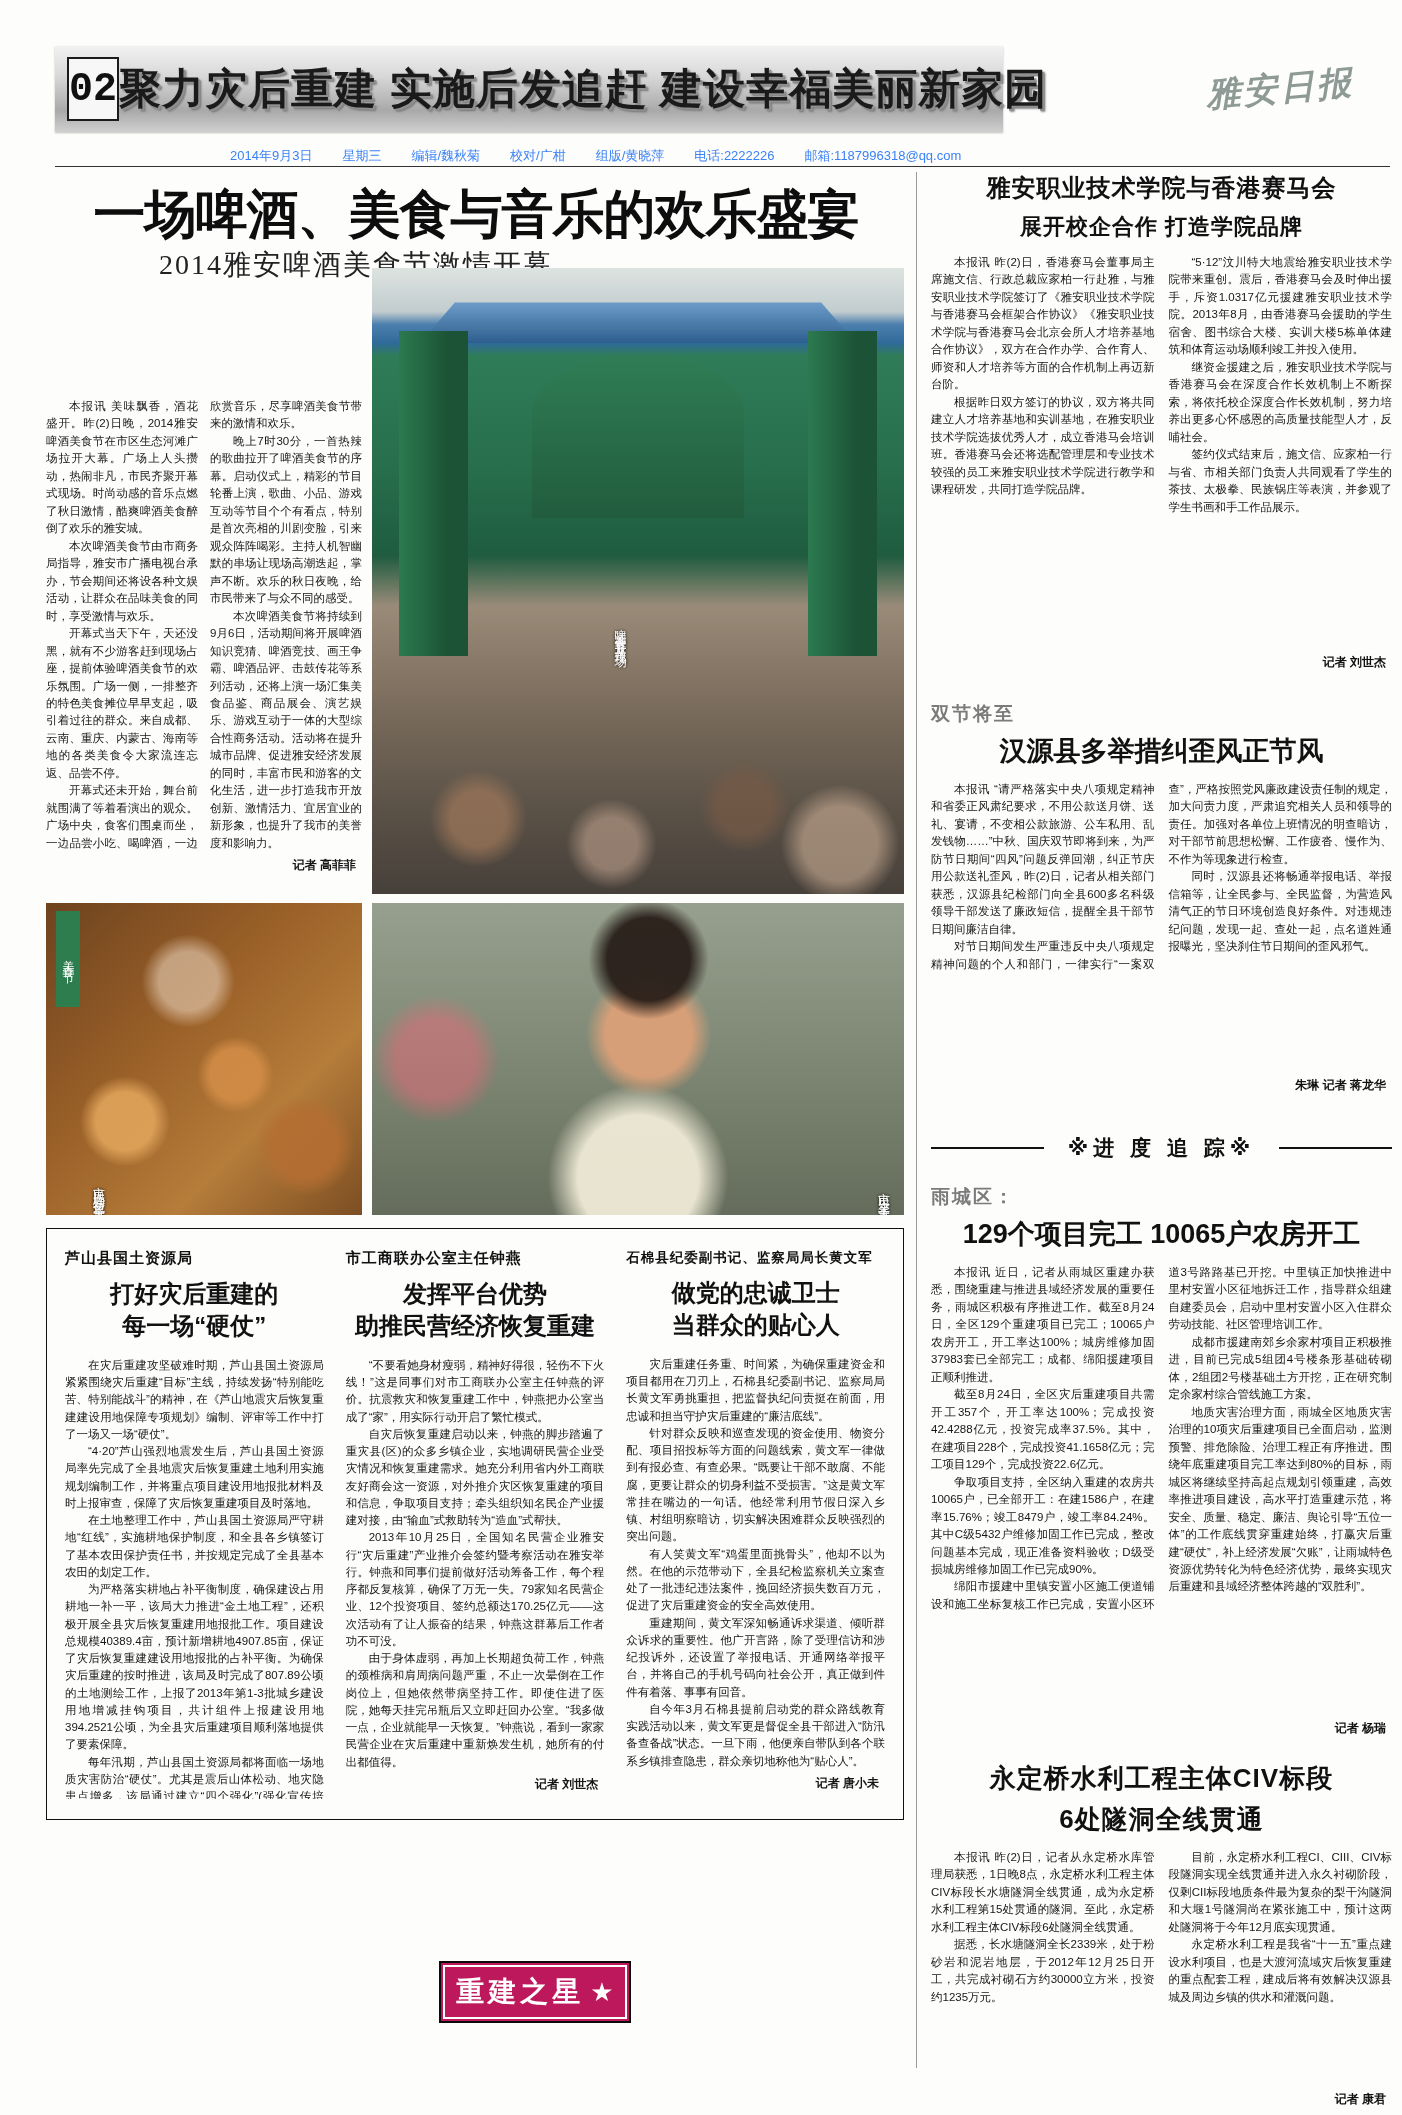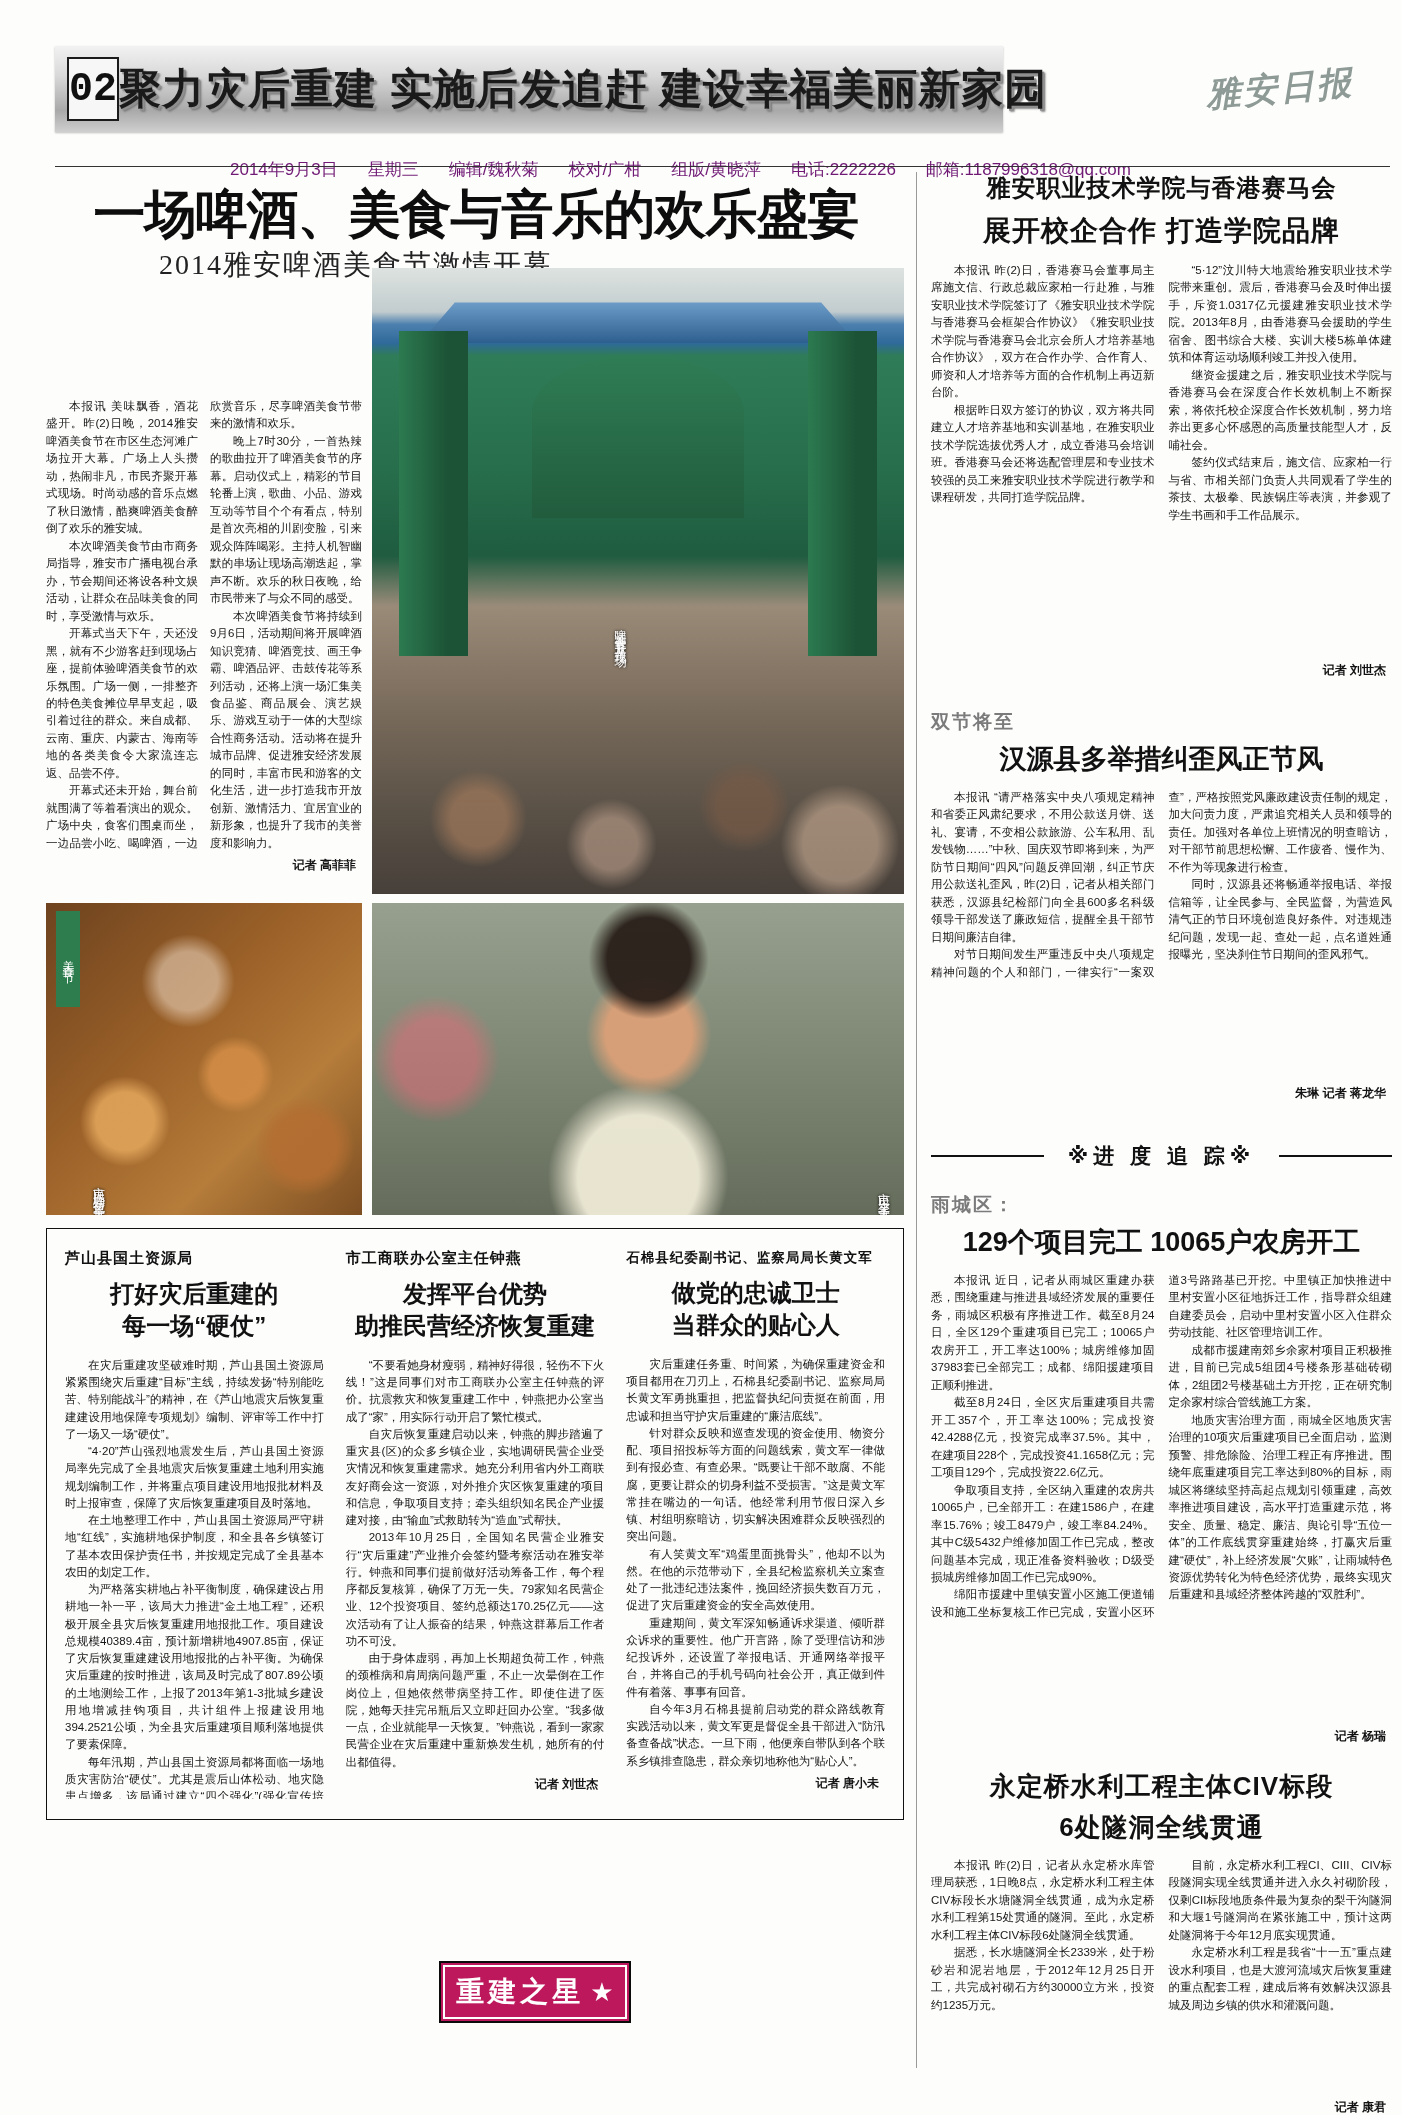--- a/index.html
+++ b/index.html
@@ -26,22 +26,22 @@
     letter-spacing:1px; text-shadow:2px 2px 0 #8f8f8f, 3px 3px 2px #777;
     white-space:nowrap;
   }
   .masthead {
     position:absolute; left:1180px; top:52px; width:200px; height:74px;
     font-family:"Liberation Serif", serif; font-style:italic; font-weight:bold;
     font-size:34px; color:#8e9a95; transform:rotate(-5deg);
     display:flex; align-items:center; justify-content:center; letter-spacing:3px;
   }
   .dateline {
-    position:absolute; left:230px; top:158px; width:960px;
-    display:flex; gap:30px; font-size:17px; color:#701a75; white-space:nowrap;
+    position:absolute; left:230px; top:147px; width:960px;
+    display:flex; gap:30px; font-size:13px; color:#3b82f6; white-space:nowrap;
   }
   .toprule { position:absolute; left:55px; top:166px; width:1335px; height:1px; background:#333; }
 
   
   .lead-head {
     position:absolute; left:46px; top:180px; width:860px; text-align:center;
     font-size:52px; font-weight:900; letter-spacing:-1px; color:#0d0d0d; white-space:nowrap;
   }
   .lead-sub {
     position:absolute; left:46px; top:246px; width:620px; text-align:center;
@@ -118,21 +118,21 @@
   }
   .lead-body p, .body2col p { text-indent:2em; }
   .byline { text-align:right; font-size:12px; font-weight:bold; padding-right:6px; margin-top:4px; }
 
   
   .rightcol {
     position:absolute; left:916px; top:172px; width:476px; height:1896px;
     border-left:1px solid #9a9a9a; padding-left:14px;
   }
   .art-title1 { text-align:center; font-size:24px; font-weight:900; letter-spacing:1px; }
-  .art-title2 { text-align:center; font-size:28px; font-weight:800; margin-top:8px; letter-spacing:1px; }
+  .art-title2 { text-align:center; font-size:22px; font-weight:800; margin-top:8px; letter-spacing:1px; }
   .kicker { font-size:19px; font-weight:800; color:#7b7b7b; letter-spacing:2px; }
   .art-head { text-align:center; font-size:27px; font-weight:900; letter-spacing:0; margin-top:6px; white-space:nowrap; }
   .body2col {
     column-count:2; column-gap:14px; font-size:11.5px; line-height:1.52;
     text-align:justify; color:#161616; overflow:hidden; margin-top:12px;
   }
   .marker { display:flex; align-items:center; gap:24px; margin-top:40px; }
   .marker .line { flex:1; height:2px; background:#111; }
   .marker .mtext { font-size:21px; font-weight:900; letter-spacing:5px; white-space:nowrap; }
 

